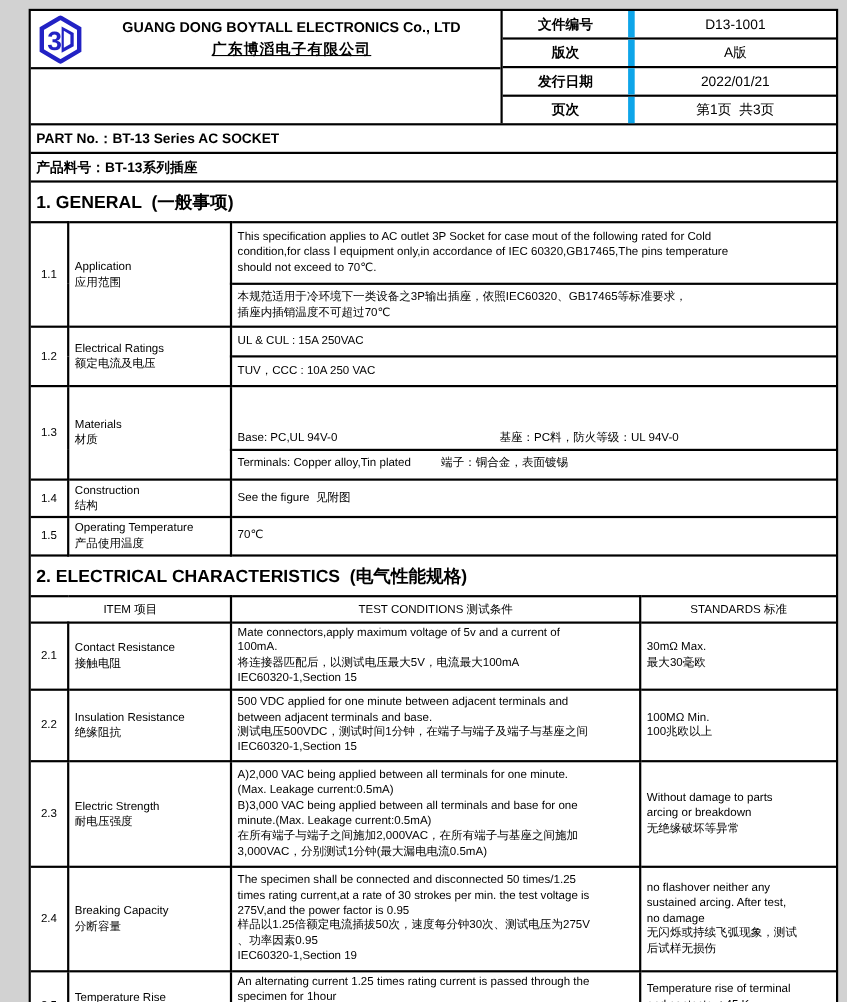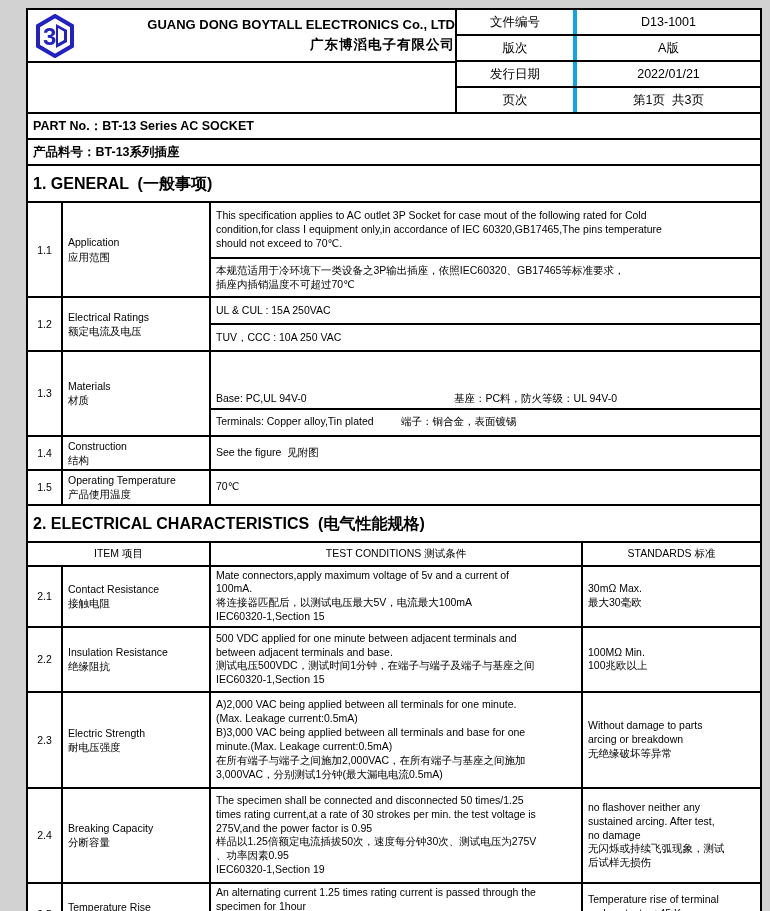--- a/index.html
+++ b/index.html
@@ -4,28 +4,28 @@
 <style>
   * { margin:0; padding:0; box-sizing:border-box; }
   html,body { width:770px; height:911px; background:#d2d2d2; font-family:"Liberation Sans","DejaVu Sans",sans-serif; color:#000; }
   .doc { position:absolute; left:26px; top:8px; width:736px; border:2px solid #000; background:#fff; }
 
   
   .hdr { display:flex; height:104px; border-bottom:2px solid #000; }
   .hdr-left { width:429px; border-right:2px solid #000; display:flex; flex-direction:column; }
   .company { height:53px; border-bottom:2px solid #000; display:flex; align-items:center; padding-left:7px; }
   .logo { width:40px; height:44px; flex:0 0 auto; }
-  .company-names { flex:1; text-align:right; font-weight:bold; line-height:1.45; }
+  .company-names { flex:1; text-align:center; font-weight:bold; line-height:1.45; }
   .company-en { font-size:13px; }
-  .company-cn { font-size:13.5px; letter-spacing:1px; }
+  .company-cn { font-size:13.5px; letter-spacing:1px;text-decoration:underline; }
   .spec-title { flex:1; display:flex; flex-direction:column; justify-content:center; text-align:center; font-weight:bold; font-size:12.5px; line-height:1.6; }
   .hdr-right { flex:1; display:flex; flex-direction:column; }
   .ir { flex:1; display:flex; border-bottom:2px solid #000; }
   .ir:last-child { border-bottom:none; }
-  .il { width:120px; border-right:4px solid #0ea5e9; display:flex; align-items:center; justify-content:center; font-weight:normal; font-size:12.5px; }
+  .il { width:120px; border-right:6px solid #0ea5e9; display:flex; align-items:center; justify-content:center; font-weight:bold; font-size:12.5px; }
   .iv { flex:1; display:flex; align-items:center; justify-content:center; font-weight:normal; font-size:12.5px; white-space:pre-wrap; }
 
   
   .bar { height:26px; border-bottom:2px solid #000; display:flex; align-items:center; padding-left:5px; font-weight:bold; font-size:12.5px; white-space:pre-wrap; }
   .sec-heading { padding:8px 0 6px 5px; font-weight:bold; font-size:16px; white-space:pre-wrap; }
 
   
   table.t { width:100%; border-collapse:collapse; table-layout:fixed; border-top:2px solid #000; }
   .t td { border:2px solid #000; font-size:10.5px; padding:2px 5px; vertical-align:middle; }
   .t td:first-child { border-left:none; }

